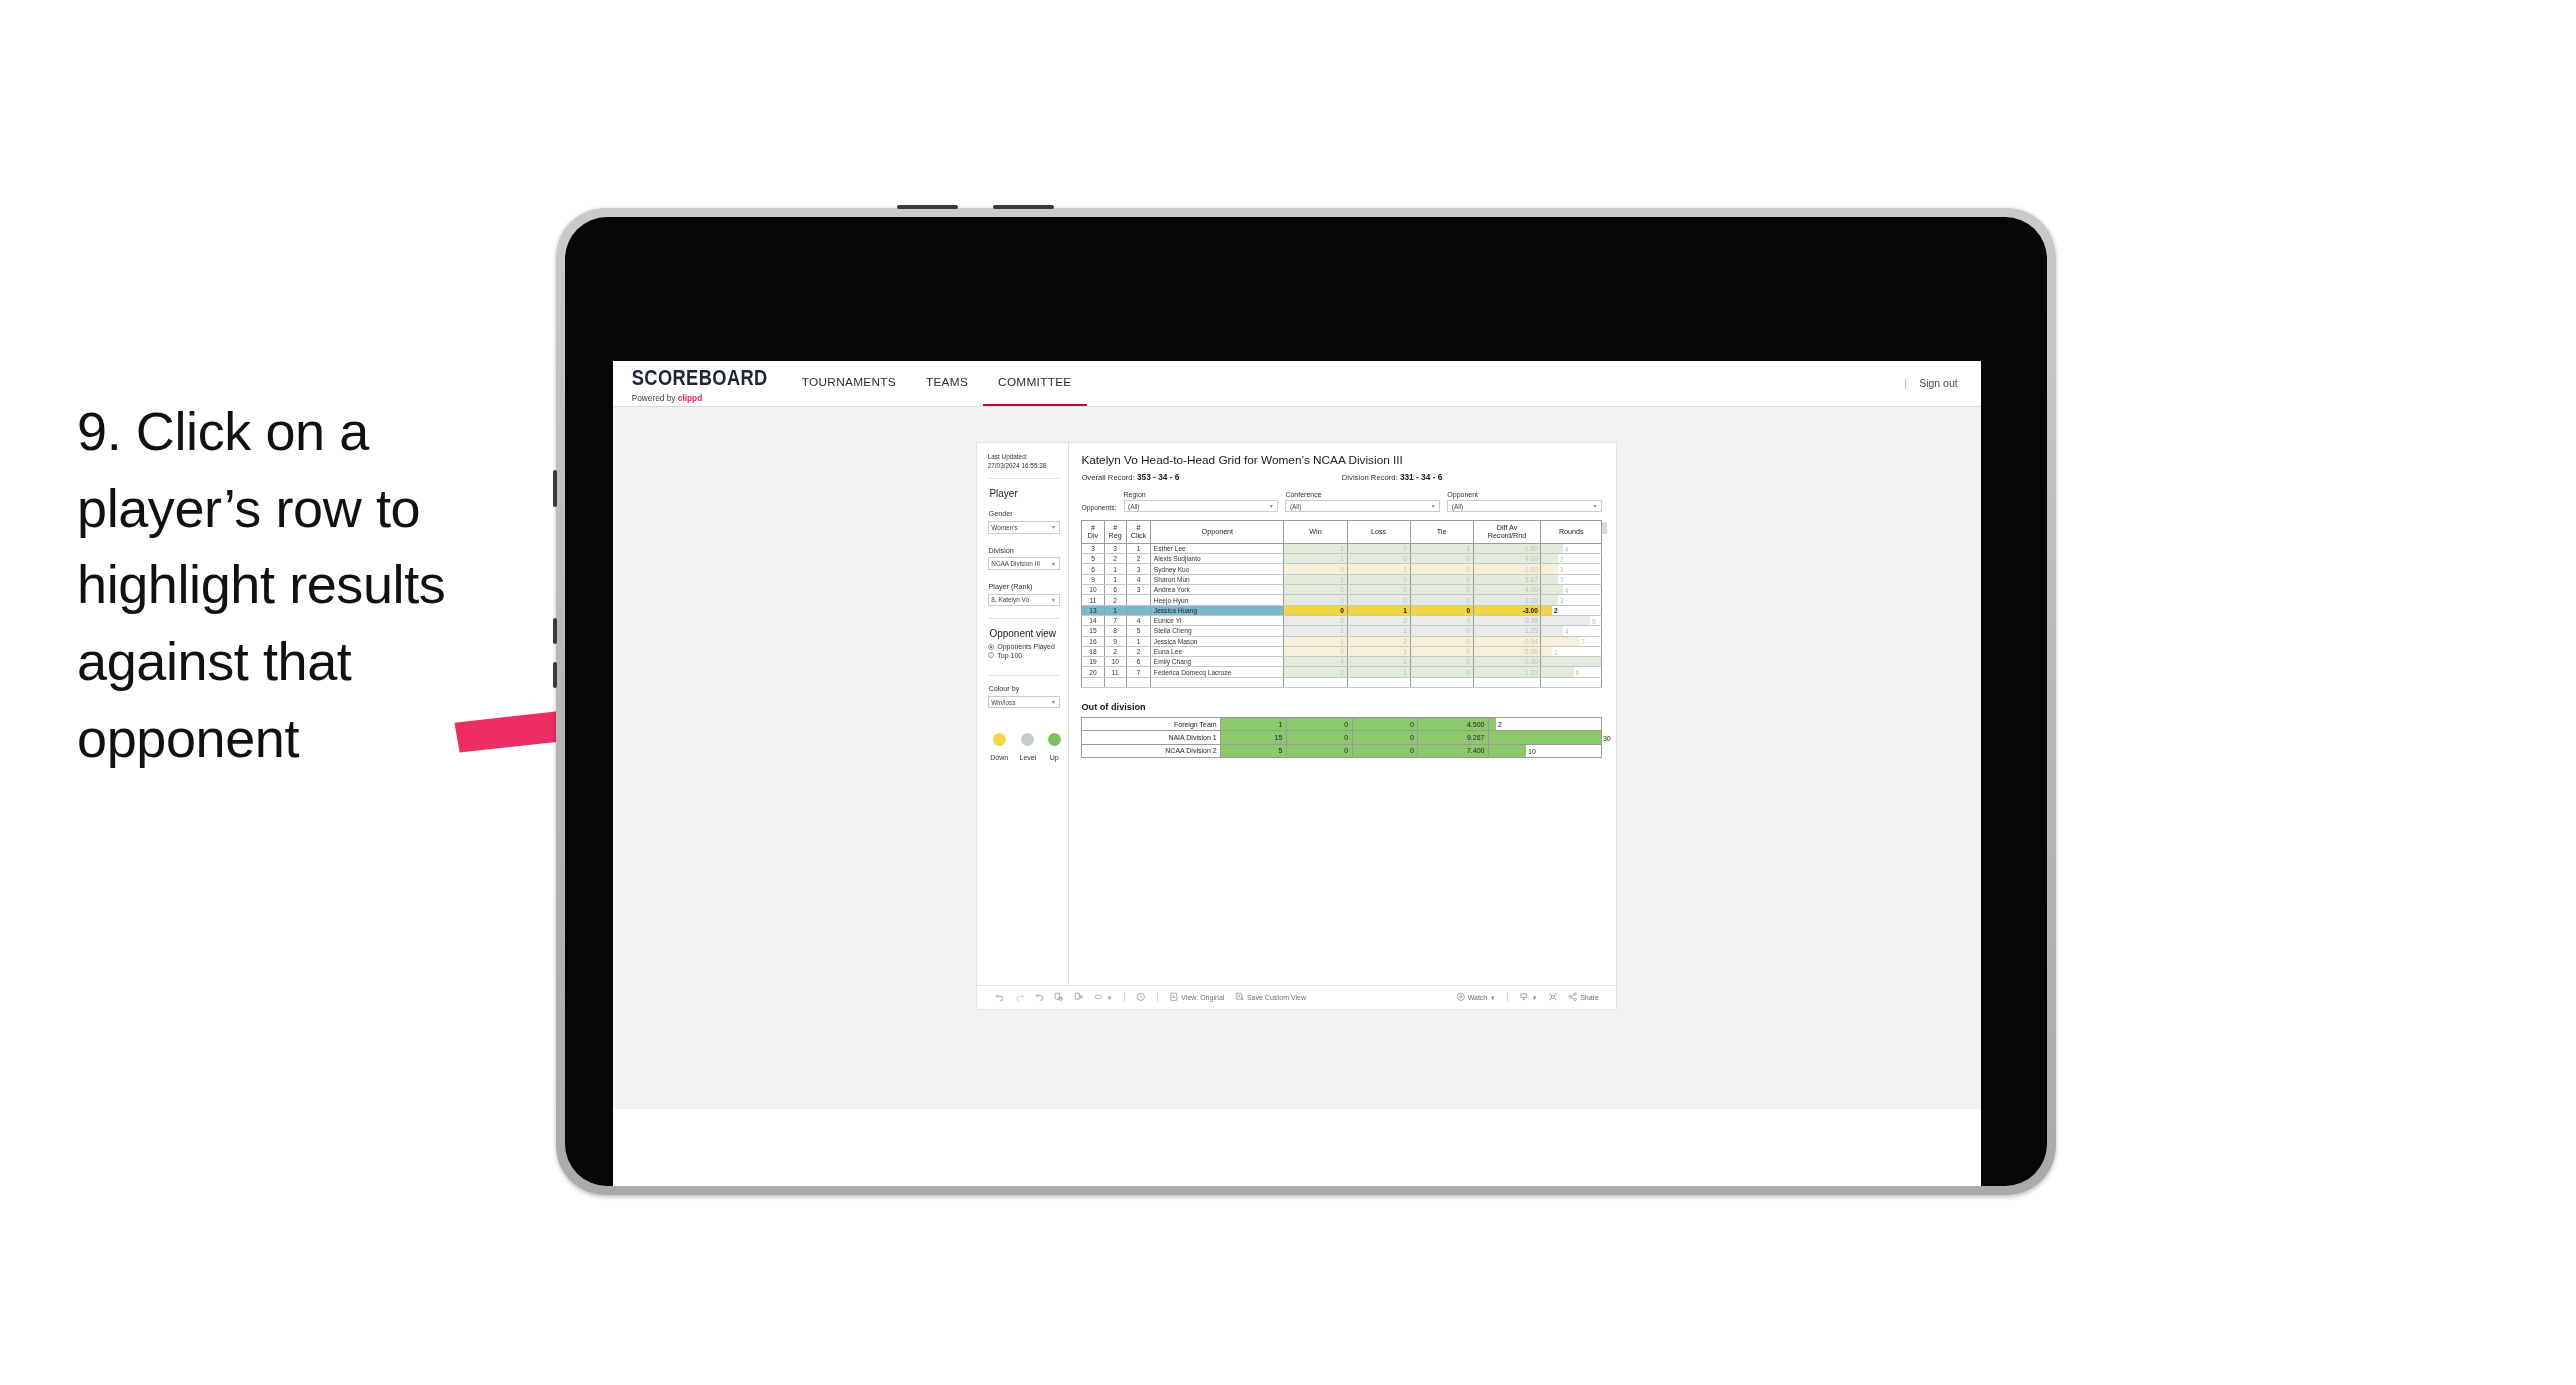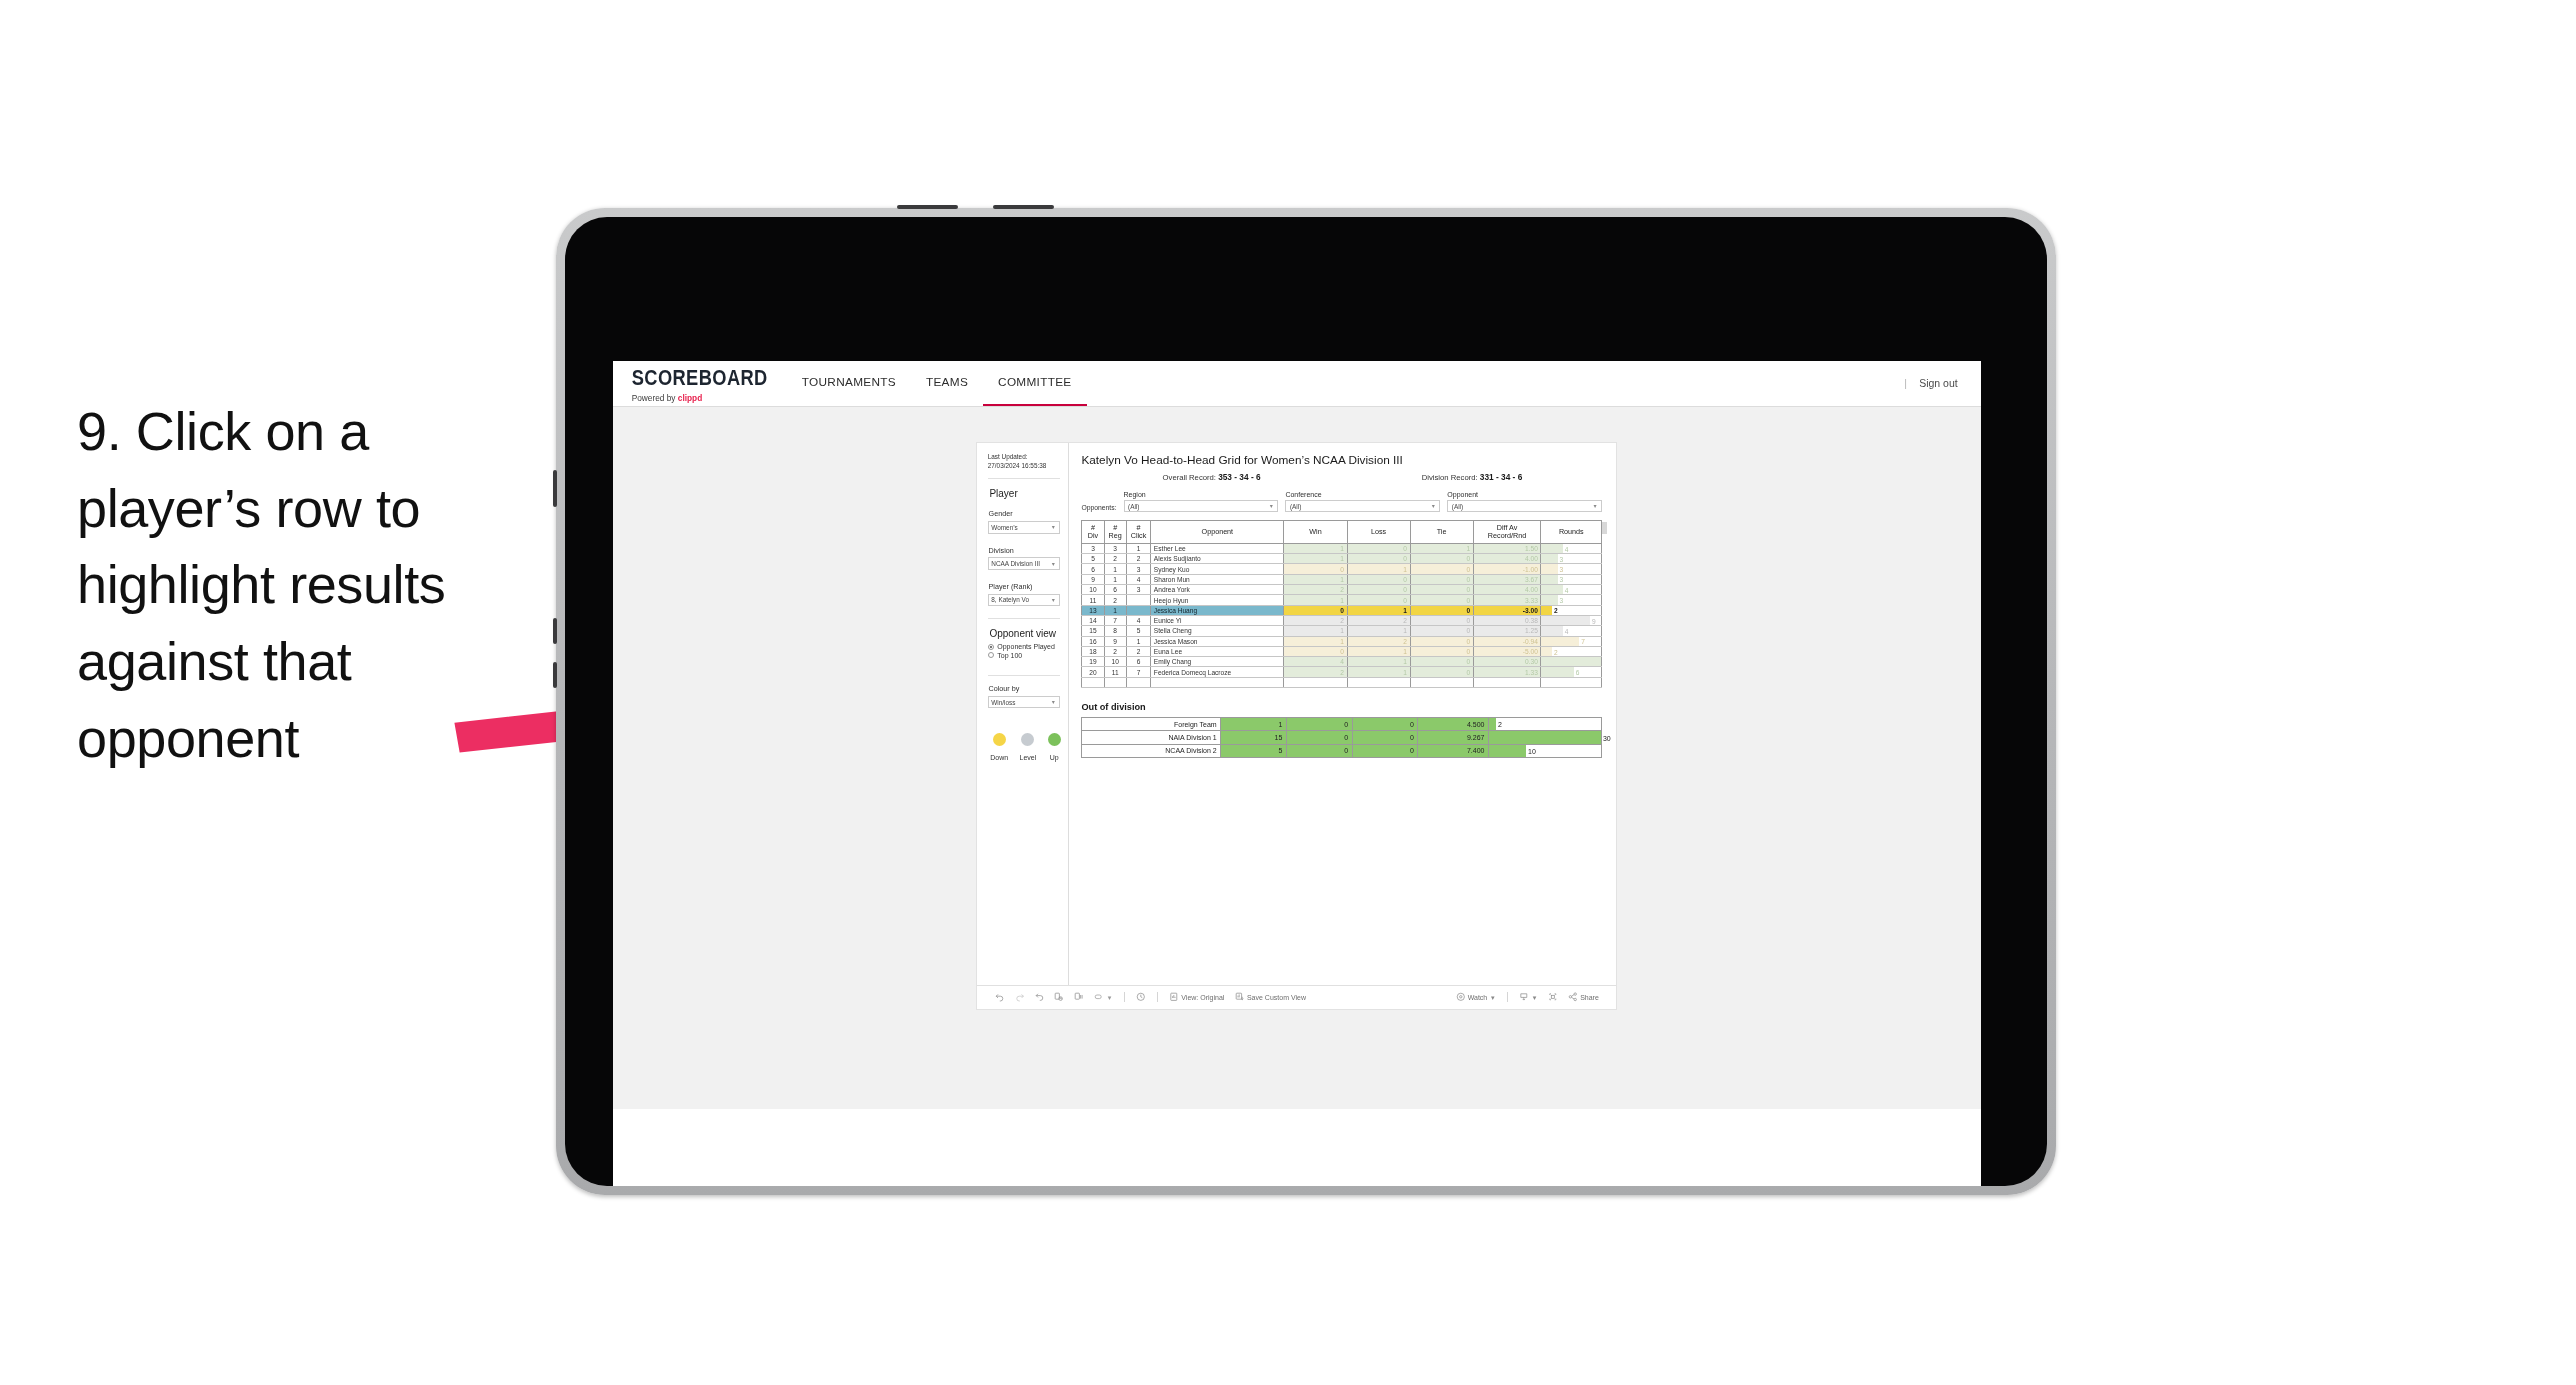--- a/index.html
+++ b/index.html
@@ -248,21 +248,21 @@
     font-size: 11.8px;
     color: #1a1a1a;
     margin-bottom: 5.2px;
   }
   #records {
     display: flex;
     font-size: 7.7px;
     color: #333;
     margin-bottom: 8.7px;
   }
-  #records .rec { width: 50%; text-align: center; }
+  #records .rec { width: 50%; }
   #records b { font-size: 8.3px; color: #1a1a1a; }
 
   #filters {
     display: flex;
     align-items: flex-end;
     gap: 7px;
     margin-bottom: 7.9px;
   }
   #filters .flabel-left {
     font-size: 6.8px; color: #333; padding-bottom: 1.7px; white-space: nowrap;

